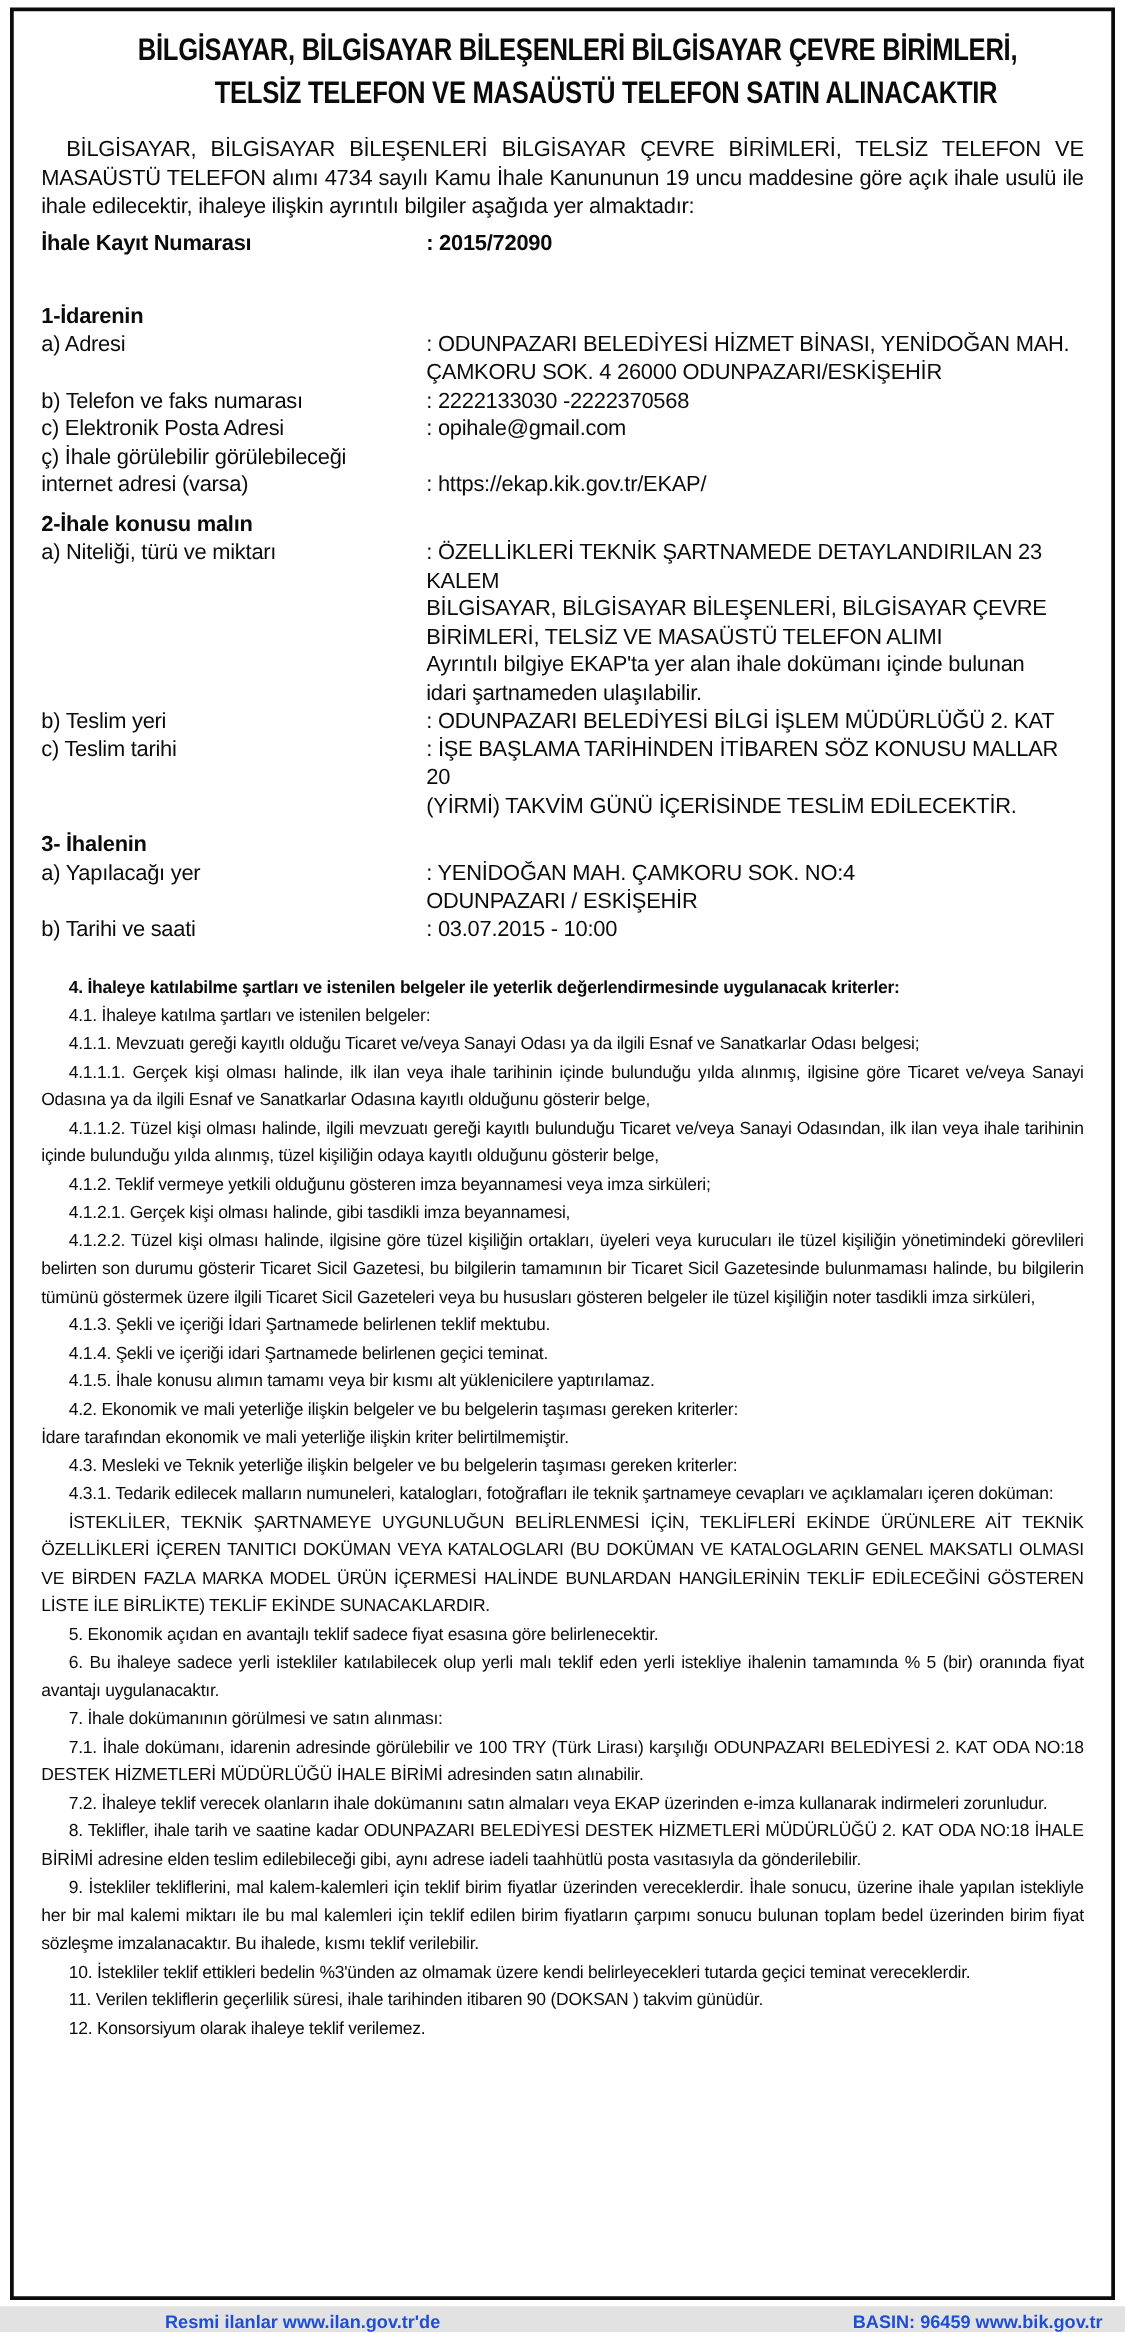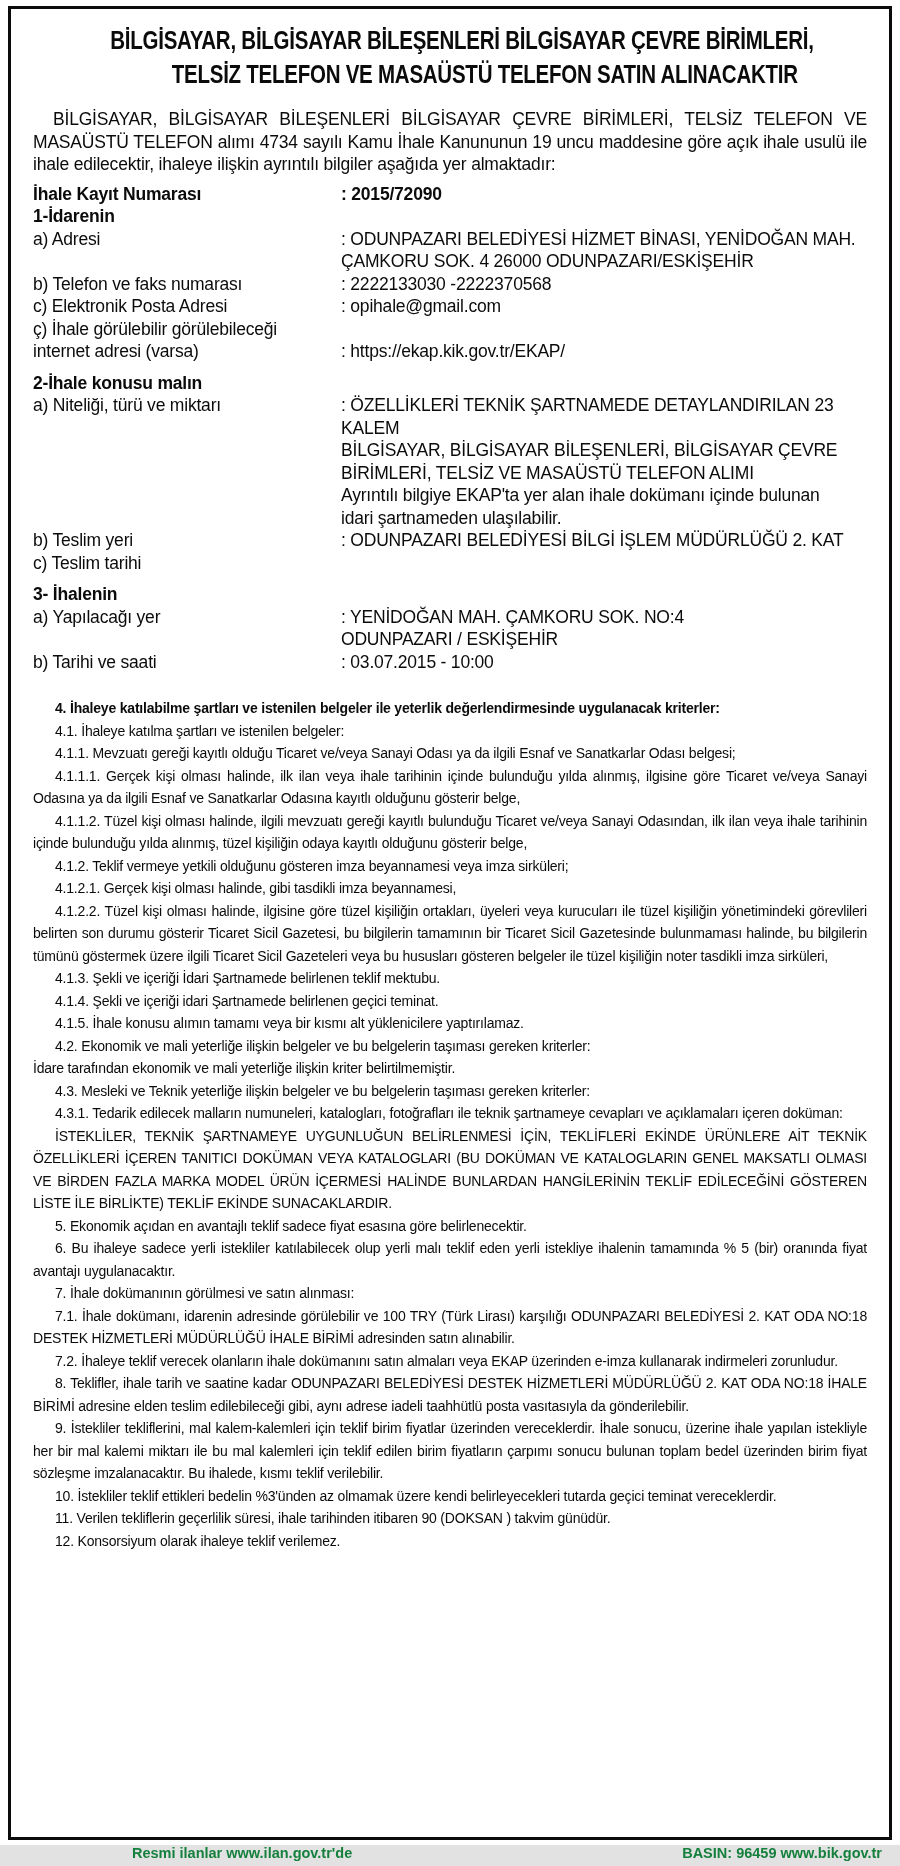--- a/index.html
+++ b/index.html
@@ -43,46 +43,46 @@
     text-align:justify;
     text-indent:20px;
     letter-spacing:-0.2px;
   }
   
   .kv{font-size:17.5px;line-height:22.5px;letter-spacing:-0.2px;}
   .kv-row{display:grid;grid-template-columns:272px 1fr;gap:36px;}
   .kv-label{white-space:nowrap;}
   .kv-value{white-space:pre-line;}
   .kv-row.k-bold{font-weight:700;}
-  .kv-row.k-section{font-weight:700;}
+  .kv-row.k-section{font-weight:700;margin-top:36px;}
   .kv-row.k-gap{margin-top:9px;}
   
   .paras{font-size:14px;line-height:22.5px;letter-spacing:-0.2px;}
   .para{
     margin:0;
     text-align:justify;
     text-indent:22px;
   }
   .para.k-bold{font-weight:700;}
   .para.k-gap-top{margin-top:24px;}
   .para.k-noindent{text-indent:0;}
   
   .footer-bar{
     position:absolute;
     left:0;right:0;bottom:0;
     height:21px;
     background:#e2e2e2;
     display:flex;
-    align-items:flex-start;
+    align-items:flex-end;
     justify-content:space-between;
     padding:0 18px 0 132px;
     box-sizing:border-box;
     font-size:14.5px;
     font-weight:700;
-    color:#15803d;
+    color:#1d4ed8;
   }
 </style>
 </head>
 <body>
 
 <div class="page">
   <div class="frame">
 
     <div class="title-block">
       <div class="title-line"><span>BİLGİSAYAR, BİLGİSAYAR BİLEŞENLERİ BİLGİSAYAR ÇEVRE BİRİMLERİ,</span></div>
@@ -133,20 +133,22 @@
 BİRİMLERİ, TELSİZ VE MASAÜSTÜ TELEFON ALIMI
 Ayrıntılı bilgiye EKAP'ta yer alan ihale dokümanı içinde bulunan
 idari şartnameden ulaşılabilir.</div>
       </div>
         <div class="kv-row">
         <div class="kv-label">b) Teslim yeri</div>
         <div class="kv-value">: ODUNPAZARI BELEDİYESİ BİLGİ İŞLEM MÜDÜRLÜĞÜ 2. KAT</div>
       </div>
         <div class="kv-row">
         <div class="kv-label">c) Teslim tarihi</div>
+        <div class="kv-value">: İŞE BAŞLAMA TARİHİNDEN İTİBAREN SÖZ KONUSU MALLAR 20
+(YİRMİ) TAKVİM GÜNÜ İÇERİSİNDE TESLİM EDİLECEKTİR.</div>
       </div>
         <div class="kv-row k-section k-gap">
         <div class="kv-label">3- İhalenin</div>
         <div class="kv-value"></div>
       </div>
         <div class="kv-row">
         <div class="kv-label">a) Yapılacağı yer</div>
         <div class="kv-value">: YENİDOĞAN MAH. ÇAMKORU SOK. NO:4
 ODUNPAZARI / ESKİŞEHİR</div>
       </div>

